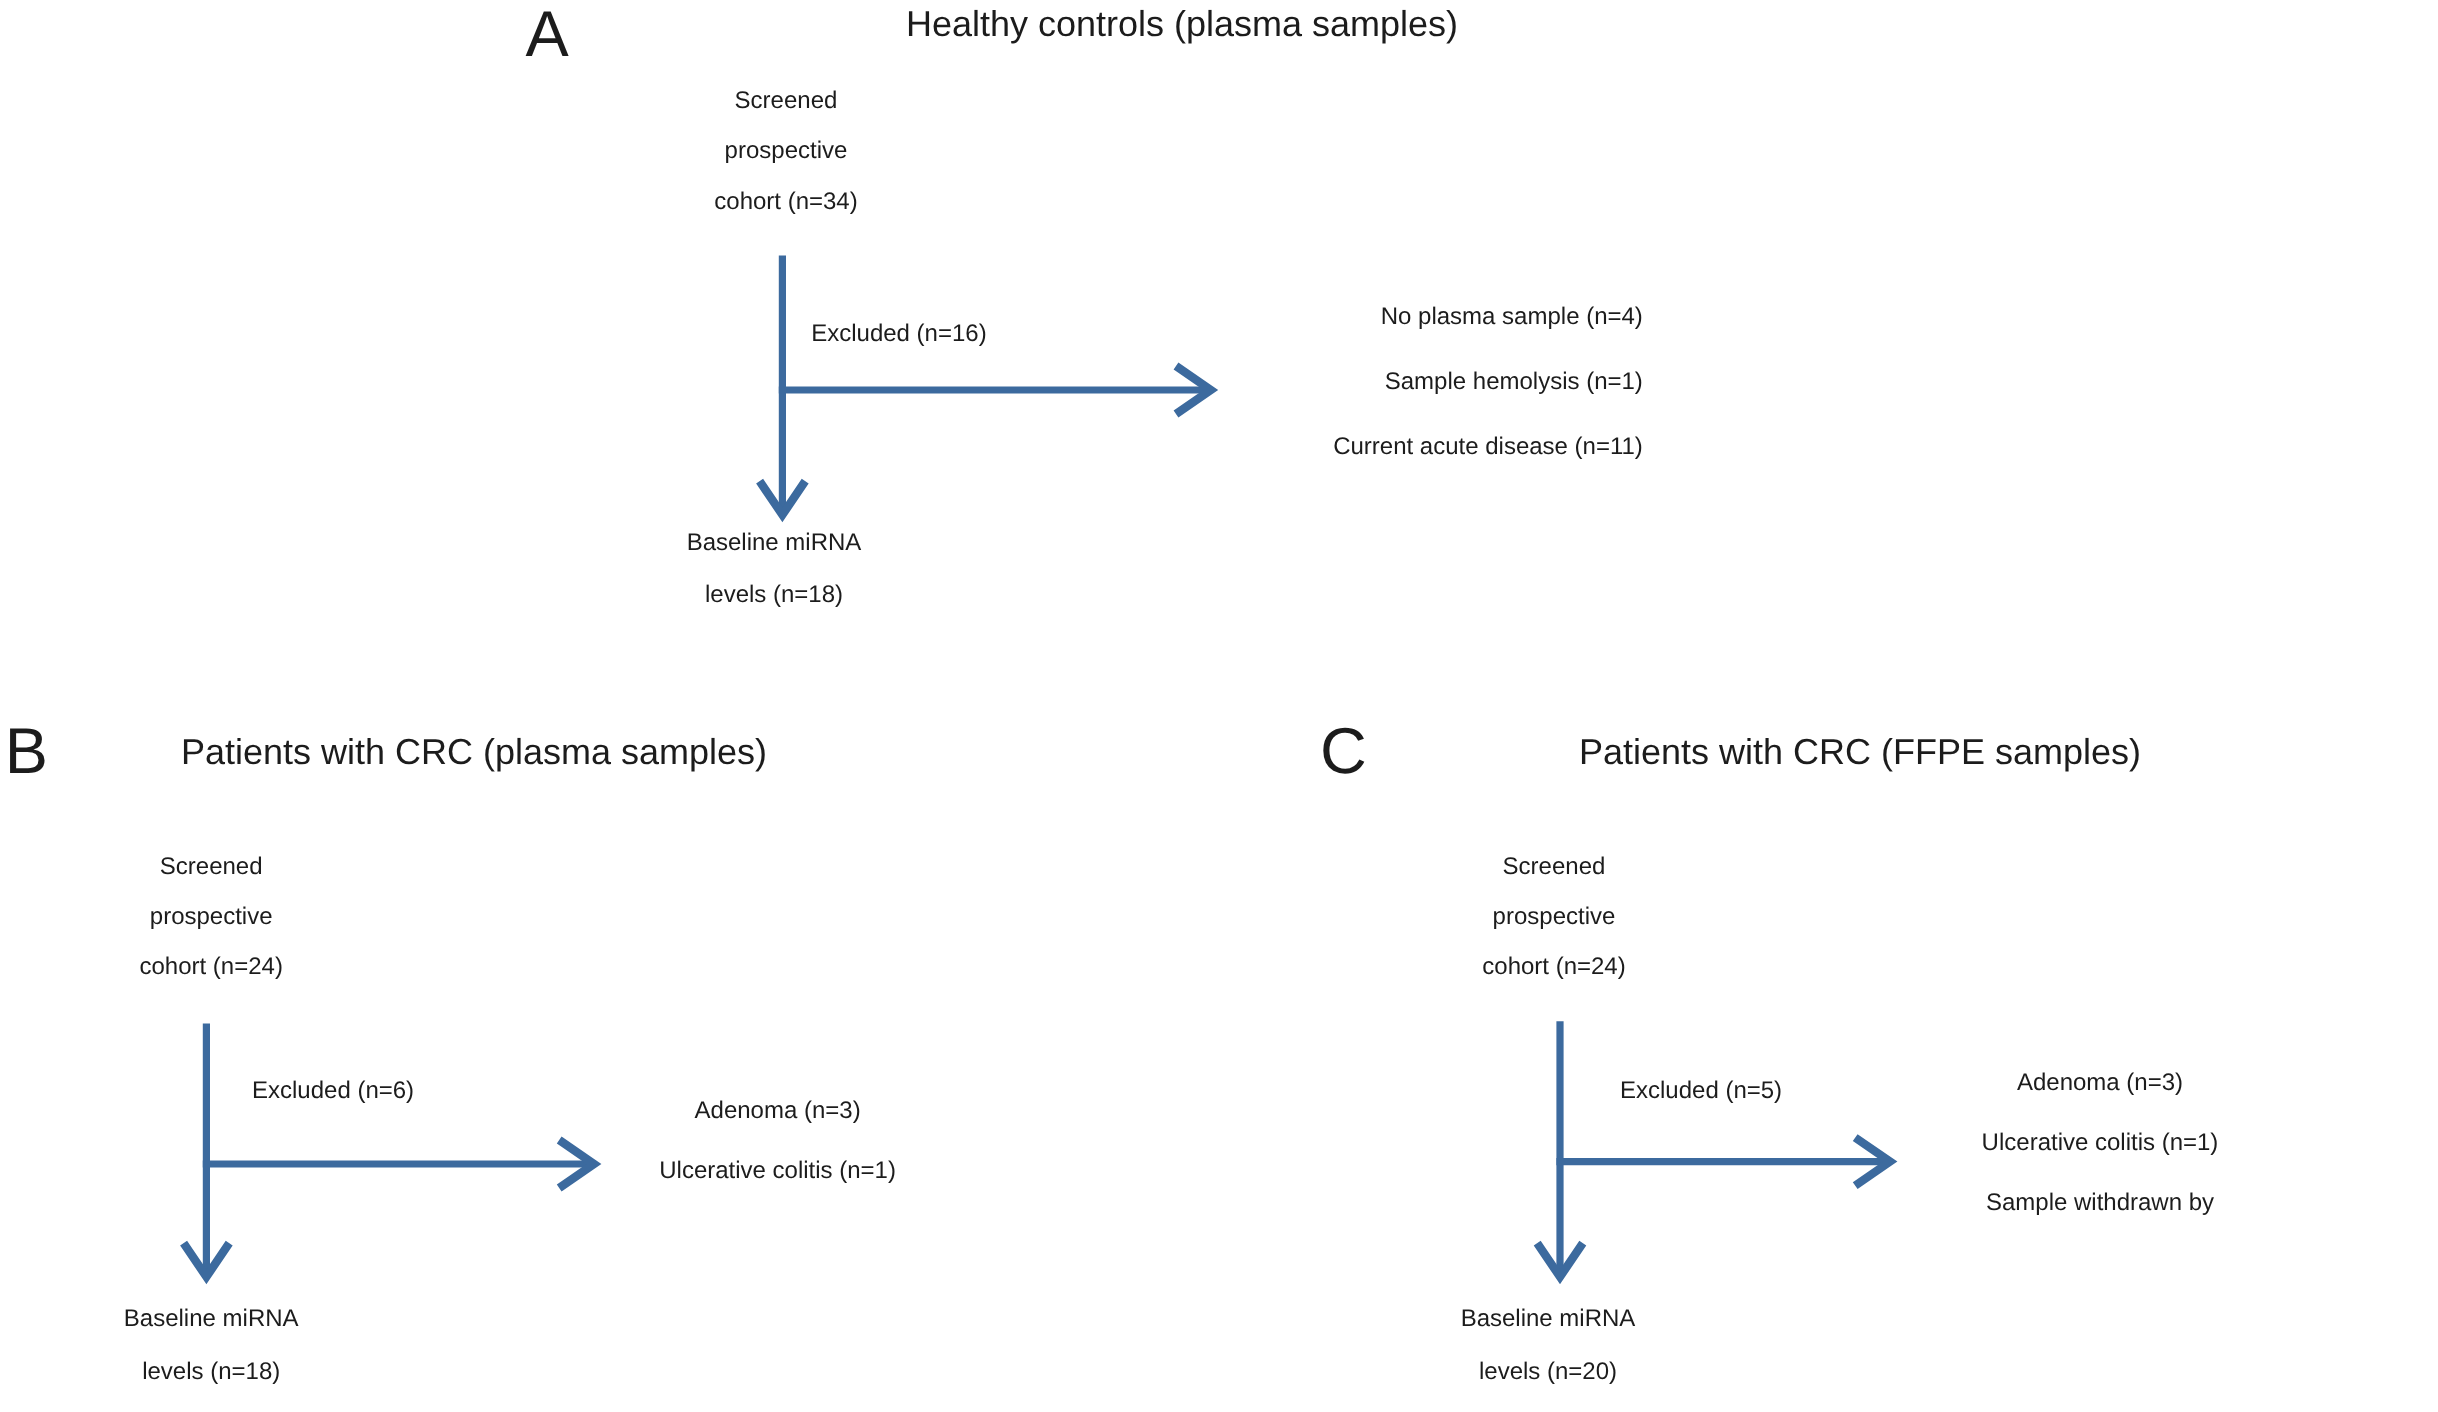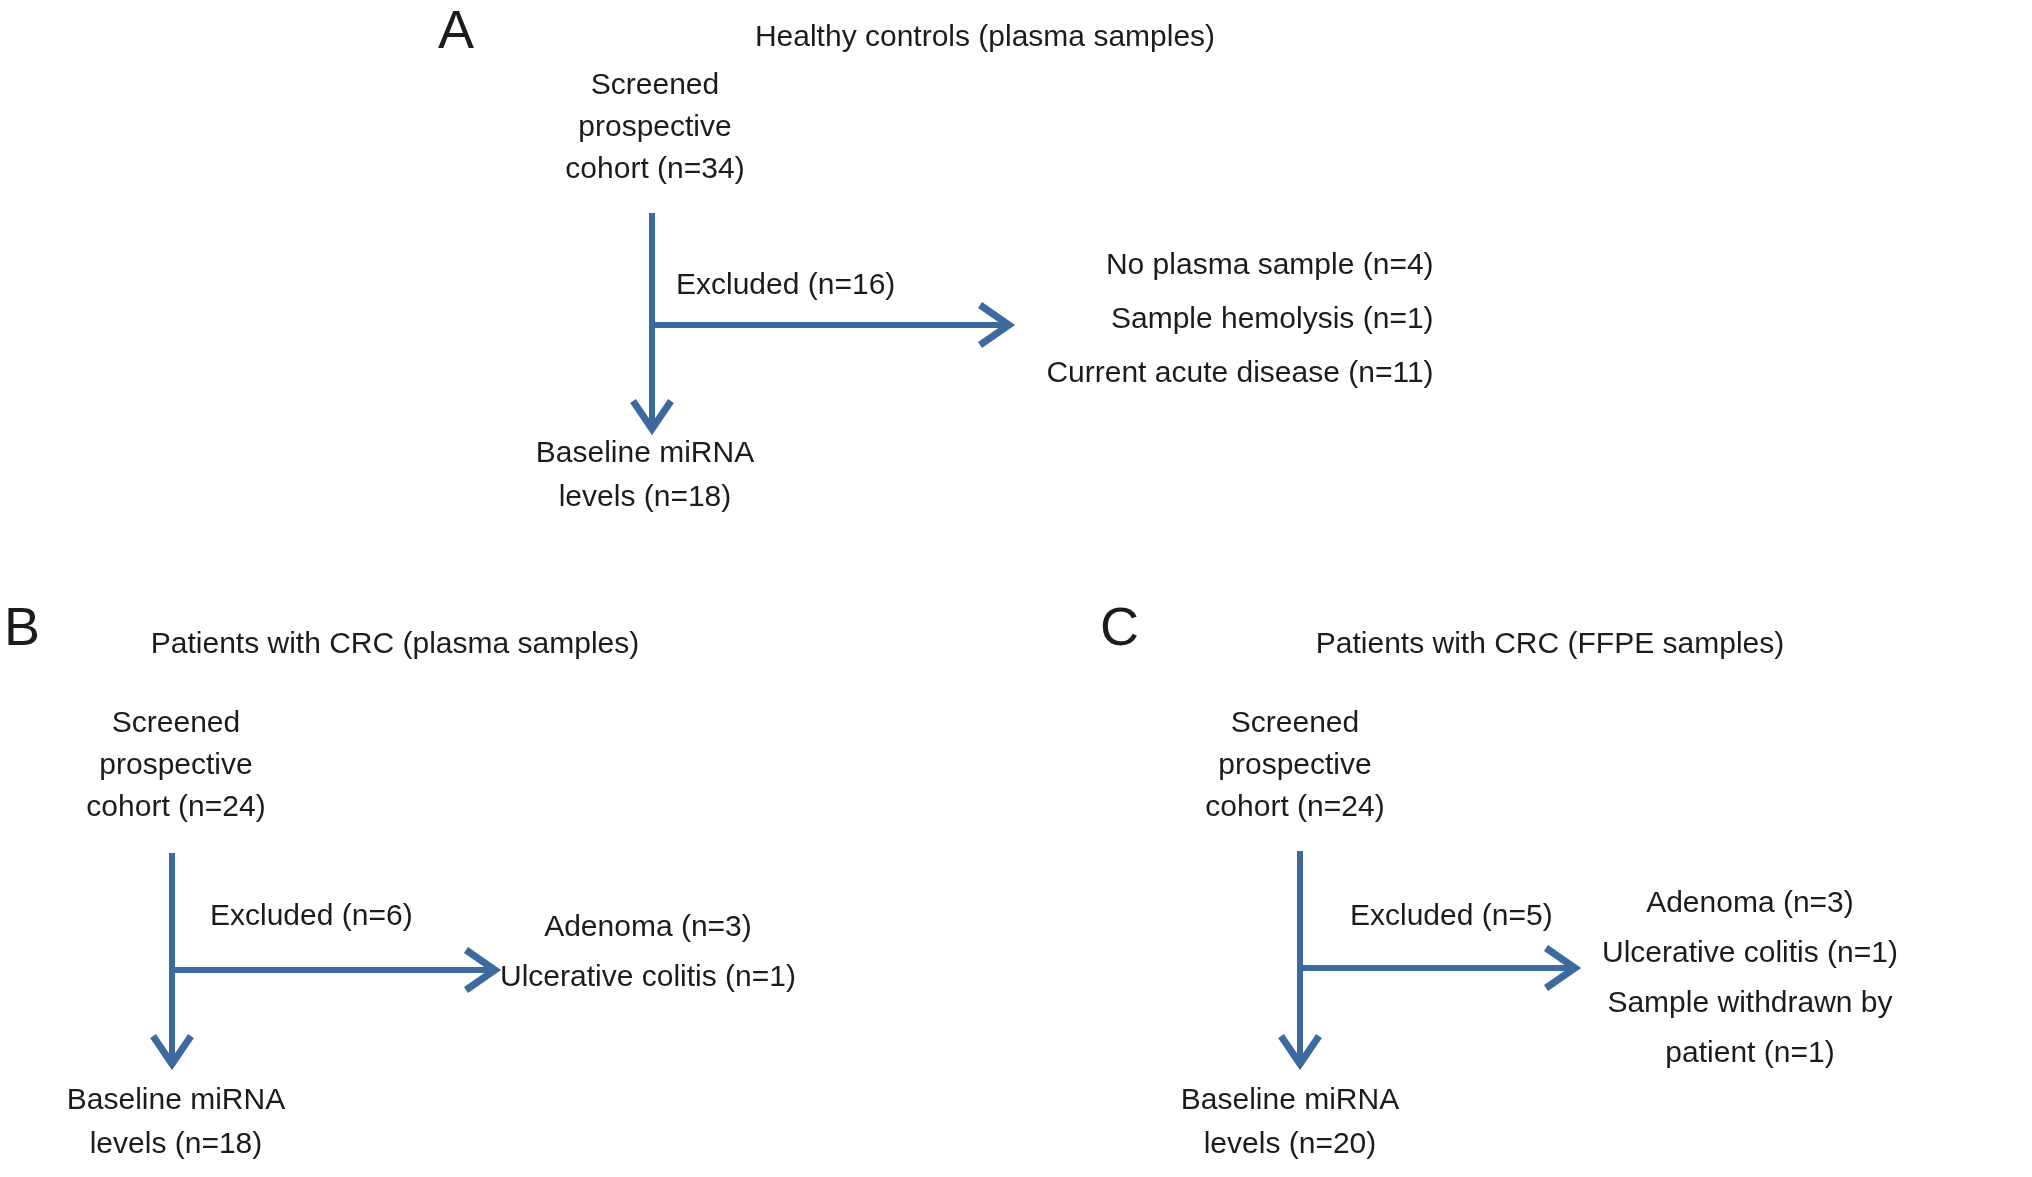--- a/index.html
+++ b/index.html
@@ -31,21 +31,21 @@
     fill: none;
   }
   .arrow-head {
     stroke: var(--arrow-color);
     stroke-width: 7;
     fill: none;
     stroke-linejoin: miter;
   }
   .txt {
     position: absolute;
-    font-size: 30px;
+    font-size: 20px;
     line-height: 1.2;
     white-space: nowrap;
     color: var(--text-color);
   }
   .center {
     transform: translateX(-50%);
     text-align: center;
   }
   .panel-label {
     position: absolute;
@@ -53,21 +53,20 @@
     line-height: 1.1;
     color: var(--text-color);
   }
   .panel-title {
     position: absolute;
     font-size: 30px;
     line-height: 1.15;
     transform: translateX(-50%);
     white-space: nowrap;
     color: var(--text-color);
-    margin-top: 15px;
   }
   .cohort-block { line-height: 42px; }
   .outcome-block { line-height: 44px; }
   .exclusion-list-a { line-height: 54px; text-align: right; }
   .exclusion-list-bc { line-height: 50px; }
   .excluded-label { line-height: 1.2; }
 </style>
 </head>
 <body>
 
@@ -157,21 +156,20 @@
     <div>prospective</div>
     <div>cohort (n=24)</div>
   </div>
 
   <div class="txt excluded-label" style="left:1350px; top:897px">Excluded (n=5)</div>
 
   <div class="txt center exclusion-list-bc" style="left:1750px; top:877px">
     <div>Adenoma (n=3)</div>
     <div>Ulcerative colitis (n=1)</div>
     <div>Sample withdrawn by</div>
-    <div>patient (n=1)</div>
   </div>
 
   <div class="txt center outcome-block" style="left:1290px; top:1077px">
     <div>Baseline miRNA</div>
     <div>levels (n=20)</div>
   </div>
 
 </div>
 
 </body></html>

